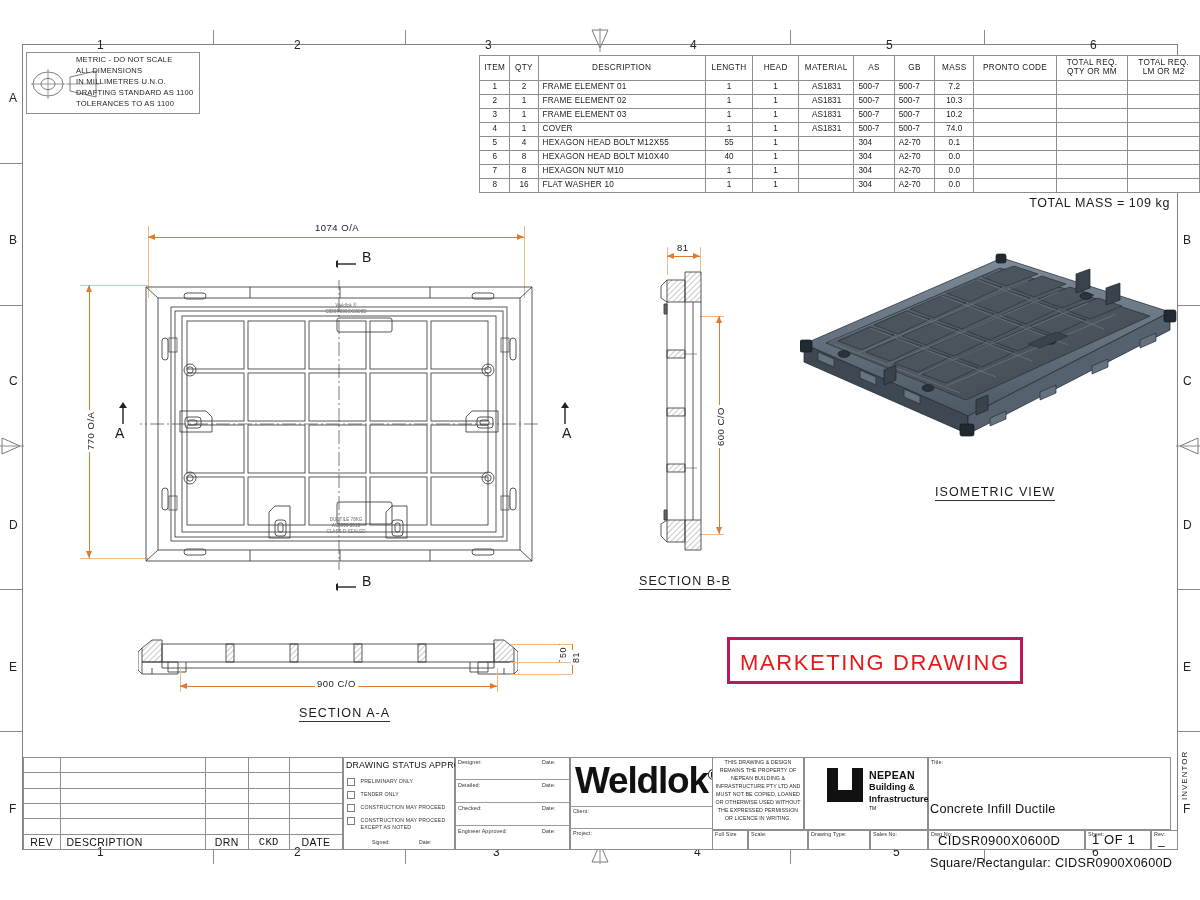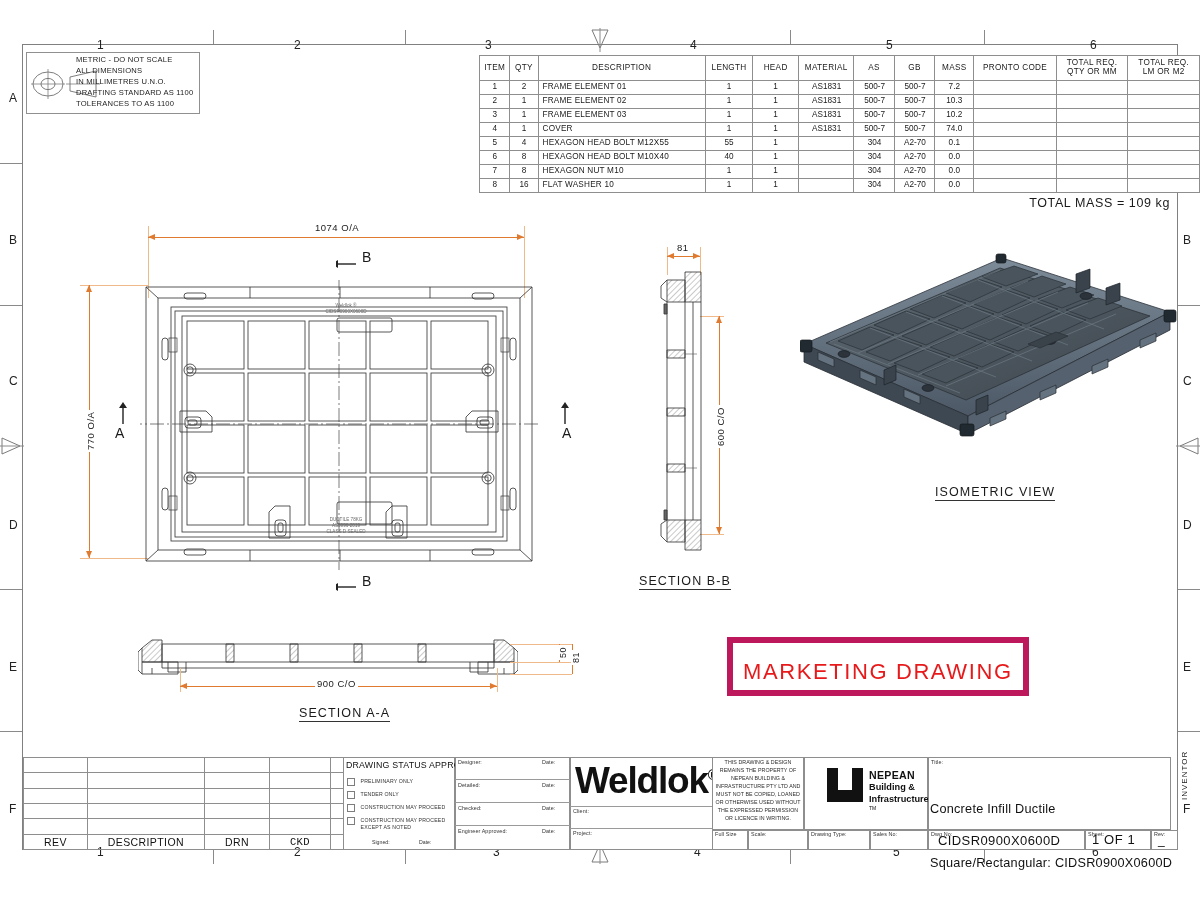--- a/index.html
+++ b/index.html
@@ -77,21 +77,21 @@
     padding: 0 3px;
     height: 13px;
     font-weight: normal;
     text-align: center;
     white-space: nowrap;
     line-height: 1.05;
   }
   .parts-table th { height: 24px; font-size: 8.2px; letter-spacing: .3px;}
   .parts-table td.desc { text-align: left; padding-left: 4px; letter-spacing:.2px;}
   .parts-table td.matl { text-align: center; padding-left: 4px; }
-  .parts-table td.asgb { text-align: center; padding-left: 4px; }
+  .parts-table td.asgb { text-align: left; padding-left: 4px; }
   .col-item { width: 24px; }
   .col-qty  { width: 22px; }
   .col-desc { width: 168px; }
   .col-len  { width: 42px; }
   .col-wid  { width: 42px; }
   .col-mat  { width: 50px; margin-left: 36px; }
   .col-as   { width: 36px; }
   .col-gb   { width: 36px; }
   .col-mass { width: 34px; }
   .col-pronto { width: 78px; }
@@ -141,22 +141,22 @@
   .arrow-u { border-left:3px solid transparent; border-right:3px solid transparent; border-bottom:7px solid #e07a2f; }
   .arrow-d { border-left:3px solid transparent; border-right:3px solid transparent; border-top:7px solid #e07a2f; }
 
   
   .sec-letter { position: absolute; font-size: 14px; color:#1a1a1a; }
 
   
   .stamp {
     position: absolute;
     left: 727px; top: 637px;
-    border: 6px solid #be185d;
-    padding: 16px 10px 5px 10px;
+    border: 3px solid #be185d;
+    padding: 10px 10px 5px 10px;
     background: #fff;
   }
   .stamp span {
     color: #e8191a;
     font-size: 22px;
     letter-spacing: 1.6px;
     font-family: "Liberation Sans", sans-serif;
   }
 
   
@@ -171,21 +171,21 @@
   .rev-table {
     position: absolute;
     left: 23px; top: 757px;
     width: 320px; height: 93px;
     border-collapse: collapse;
     font-size: 9px;
   }
   .rev-table td {
     border: 1px solid #8e8e8e;
     height: 13px;
-    padding: 0 20px;
+    padding: 0 6px;
     font-weight: normal;
     color: #111;
   }
   .rev-table td.c { text-align:center; }
   .rev-head td { font-size: 10.5px; letter-spacing: .4px; }
 
   .chk {
     width: 8px; height: 8px;
     border: 1px solid #7d7d7d;
     display: inline-block;

